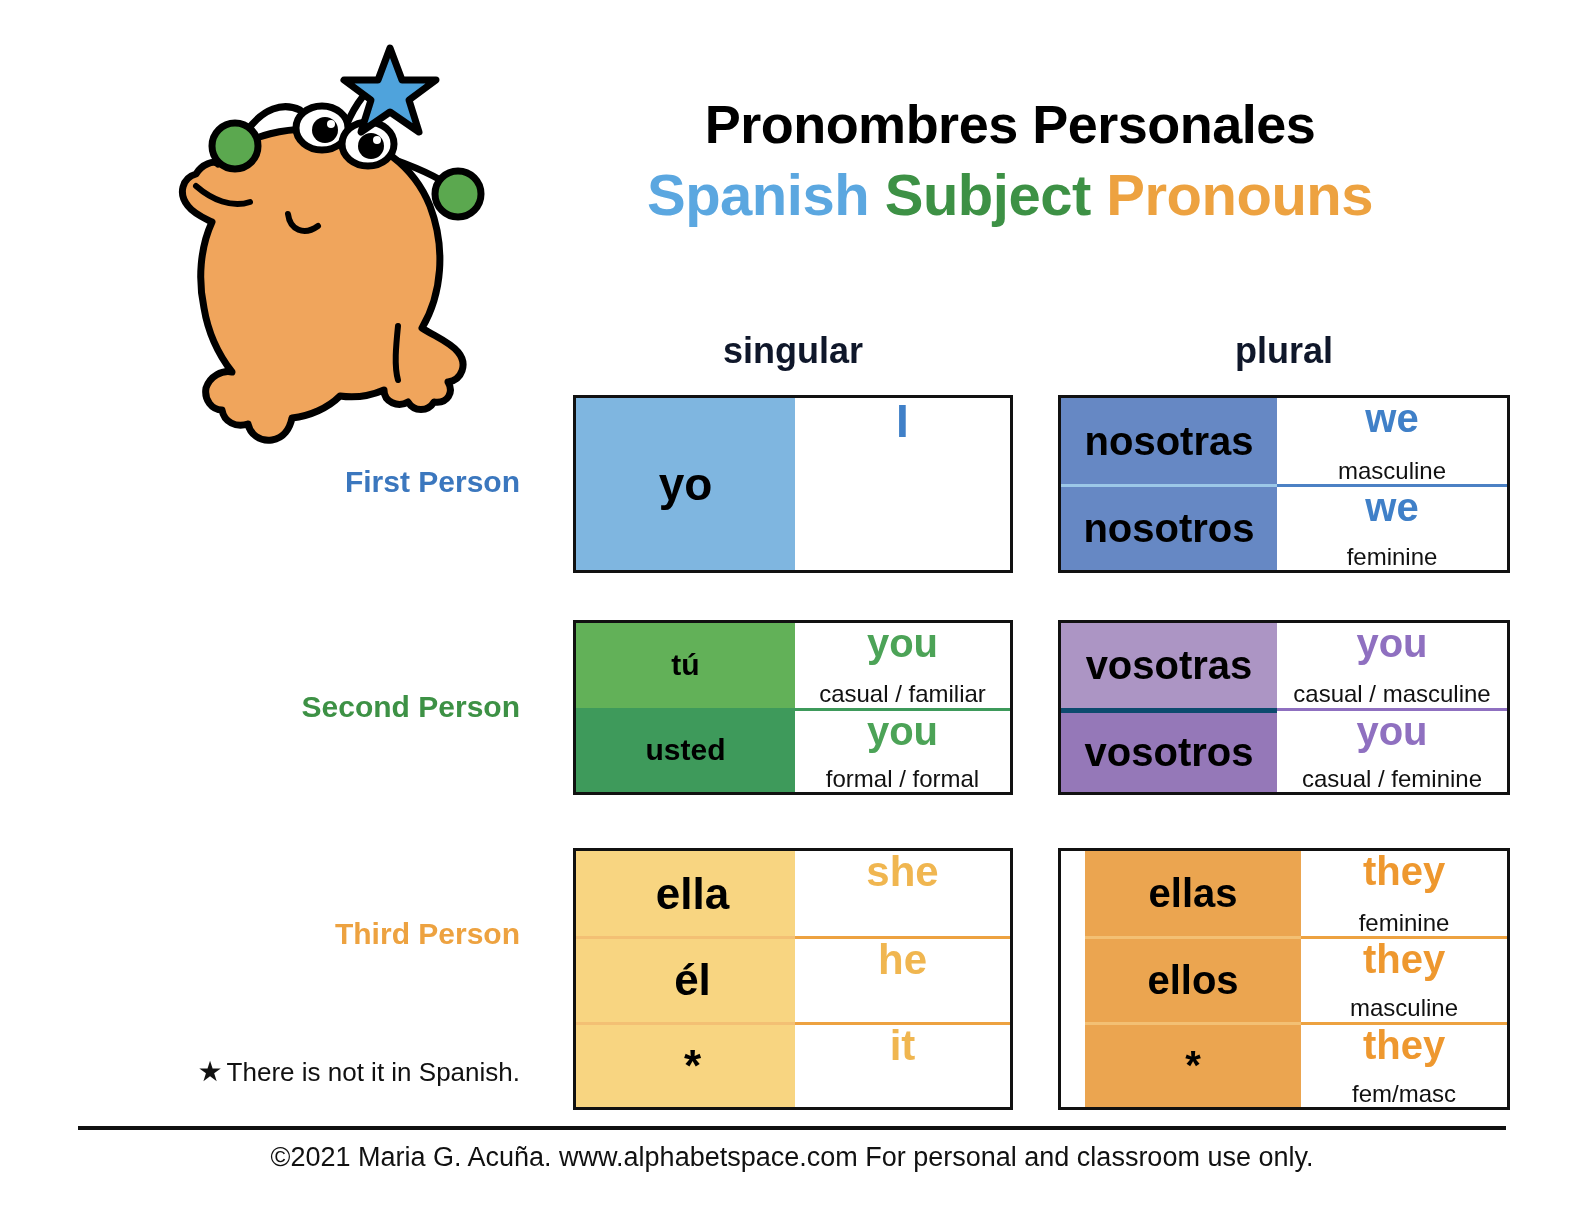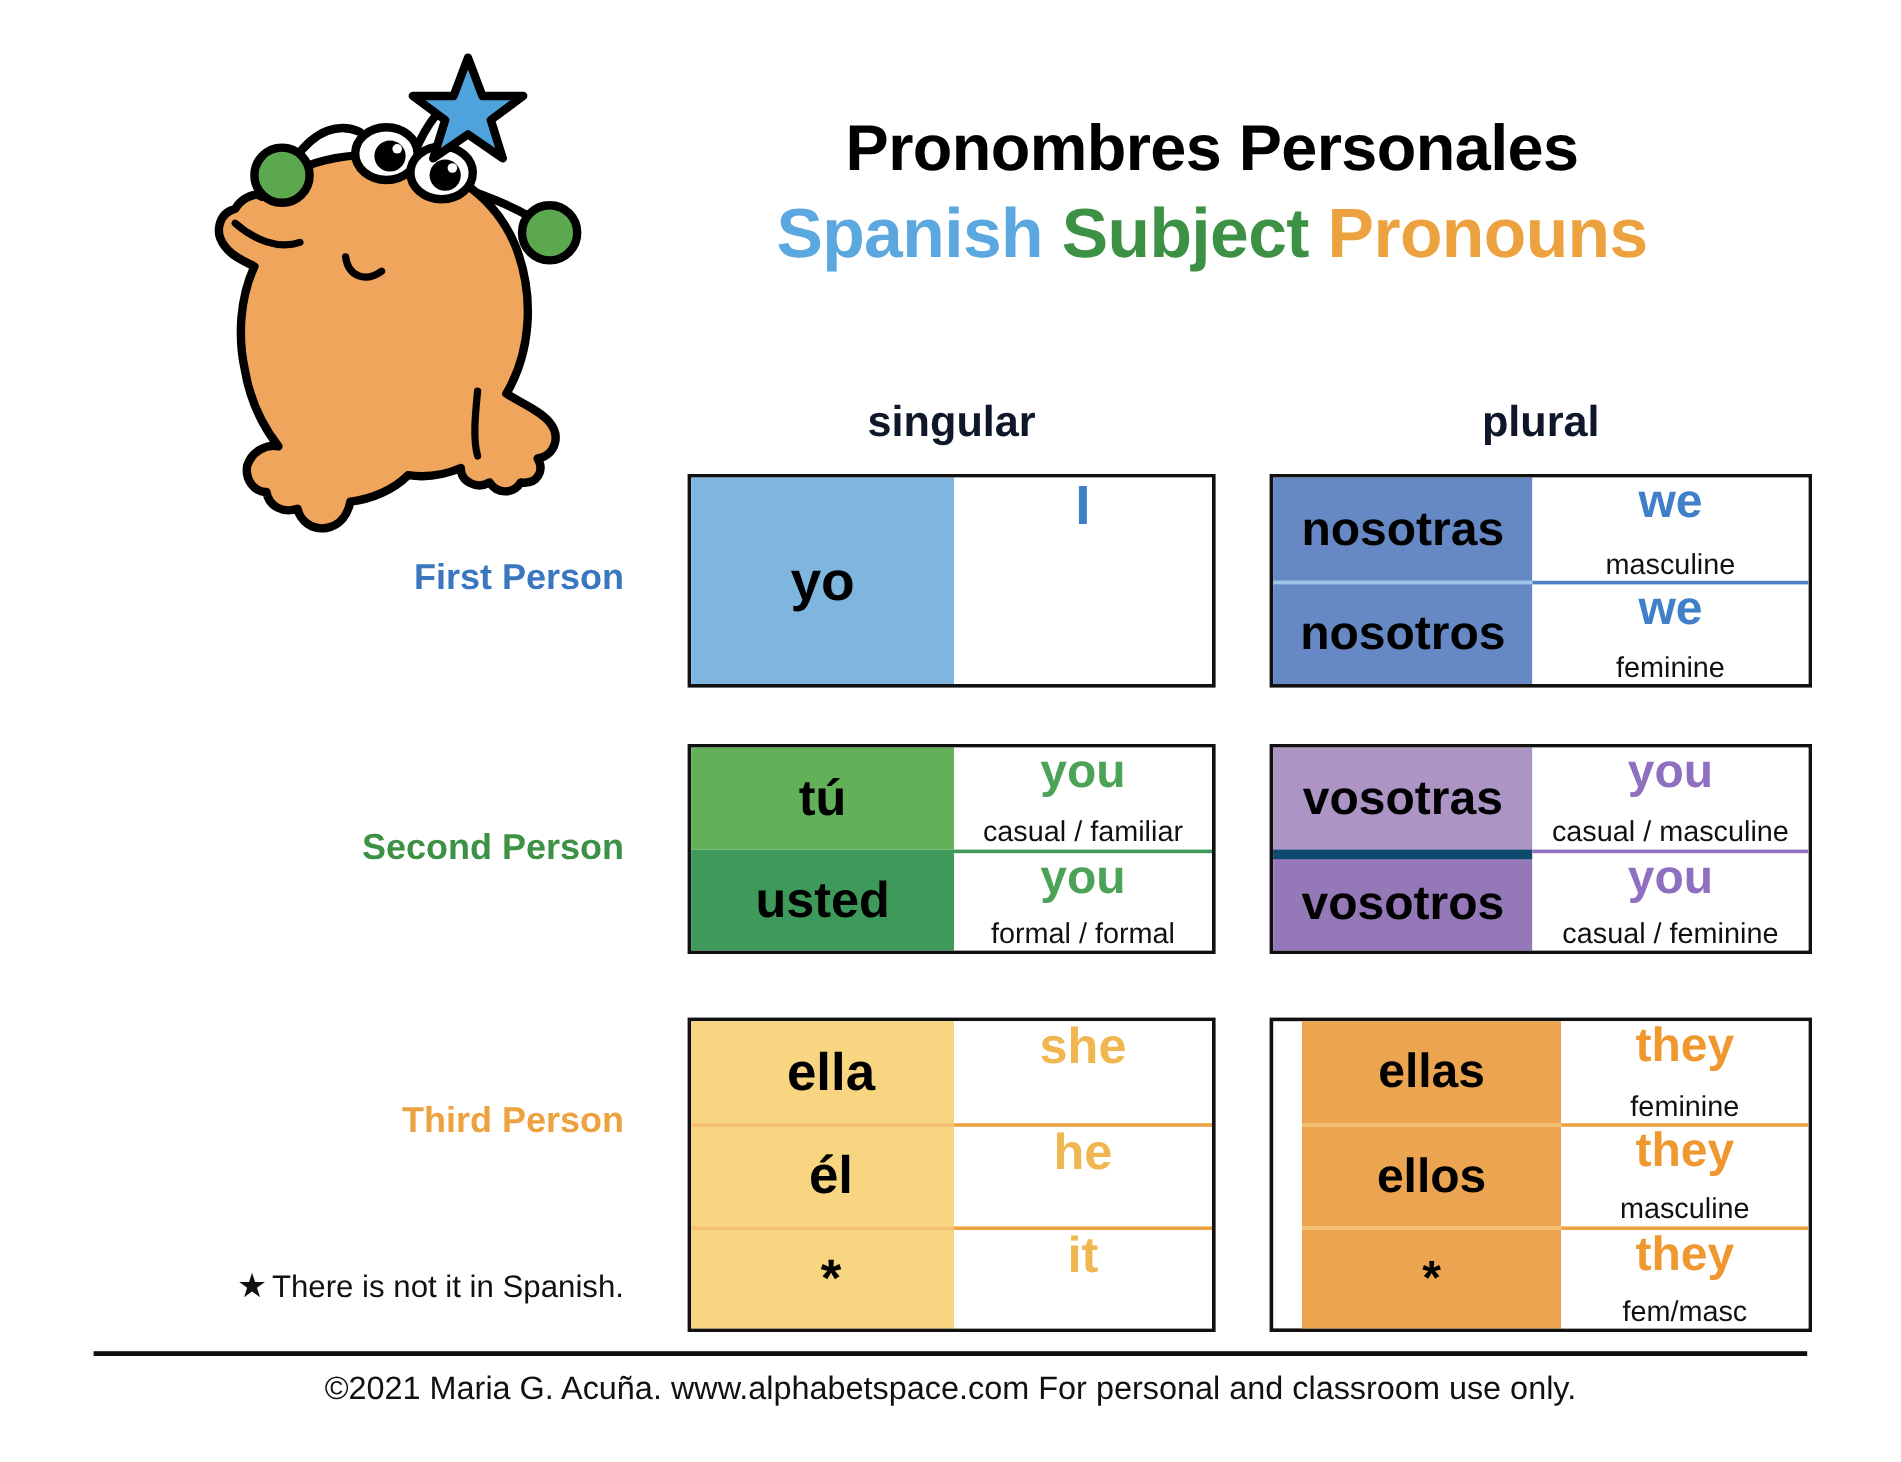--- a/index.html
+++ b/index.html
@@ -136,21 +136,21 @@
   #tbl-1s { left: 573px; top: 395px; width: 440px; height: 178px; }
   #tbl-2s { left: 573px; top: 620px; width: 440px; height: 175px; }
   #tbl-3s { left: 573px; top: 848px; width: 440px; height: 262px; }
   
   #tbl-1p { left: 1058px; top: 395px; width: 452px; height: 178px; }
   #tbl-2p { left: 1058px; top: 620px; width: 452px; height: 175px; }
   #tbl-3p { left: 1058px; top: 848px; width: 452px; height: 262px; padding-left: 24px; }
 
   
   #tbl-1s .cell-es { width: 219px; font-size: 46px; }
-  #tbl-2s .cell-es { width: 219px; font-size: 42px; }
+  #tbl-2s .cell-es { width: 219px; font-size: 30px; }
   #tbl-3s .cell-es { width: 219px; font-size: 44px; }
   #tbl-1p .cell-es { width: 216px; font-size: 40px; }
   #tbl-2p .cell-es { width: 216px; font-size: 40px; }
   #tbl-3p .cell-es { width: 216px; font-size: 40px; }
 
   
   #tbl-1s .en-main { font-size: 46px; color: #4080C8; }
   #tbl-1p .en-main { font-size: 40px; color: #4080C8; }
   #tbl-2s .en-main { font-size: 40px; color: #4CA357; }
   #tbl-2p .en-main { font-size: 40px; color: #8F70C0; }
@@ -165,21 +165,21 @@
   .fill-purple-lt { background: #AC95C4; }
   .fill-purple-dk { background: #9578B8; }
   .fill-yellow    { background: #F8D581; padding-left: 14px; }
   .fill-orange    { background: #EBA550; }
 
   
   .div-blue   { border-top: 3px solid #4C81C4; }
   .div-blue-l { border-top: 3px solid #9CC8E8; }
   .div-green   { border-top: 3px solid #3E9A5B; }
   .div-purple   { border-top: 3px solid #8F70C0; }
-  .div-purple-l { border-top: 8px solid #0c4a6e; }
+  .div-purple-l { border-top: 5px solid #0c4a6e; }
   .div-orange   { border-top: 3px solid #EDA240; }
   .div-orange-l { border-top: 3px solid #F3C074; }
 
   
   #tbl-1p .cell-es, #tbl-2p .cell-es, #tbl-3p .cell-es { }
 
   
   #footer-rule {
     position: absolute;
     left: 78px;

